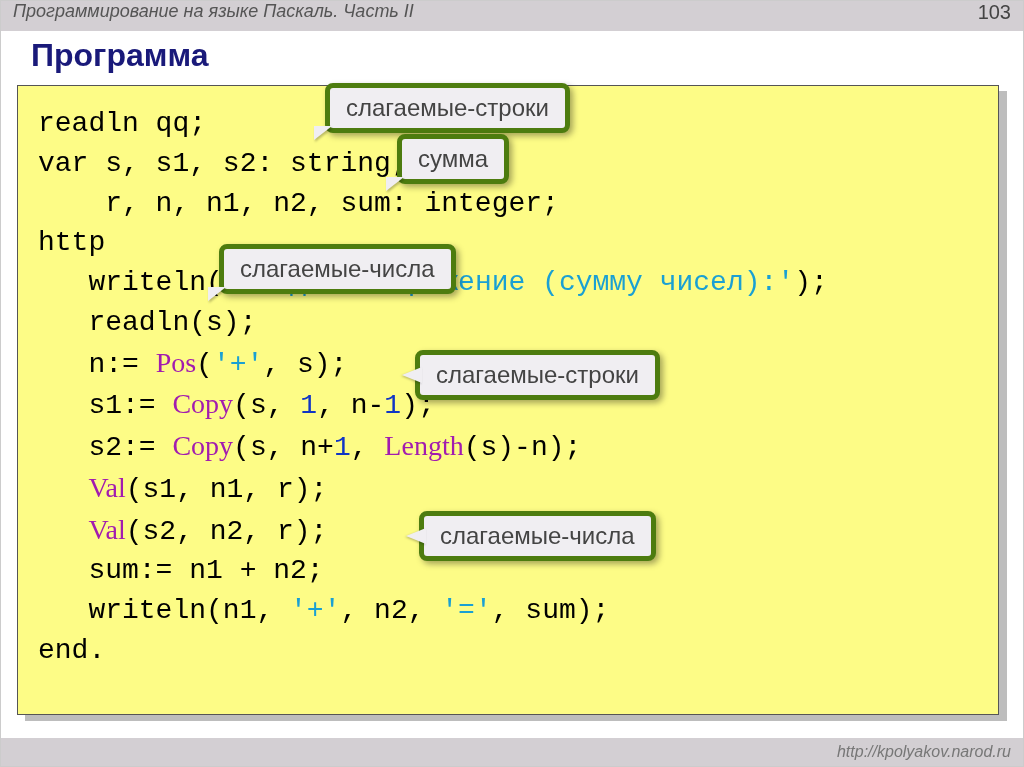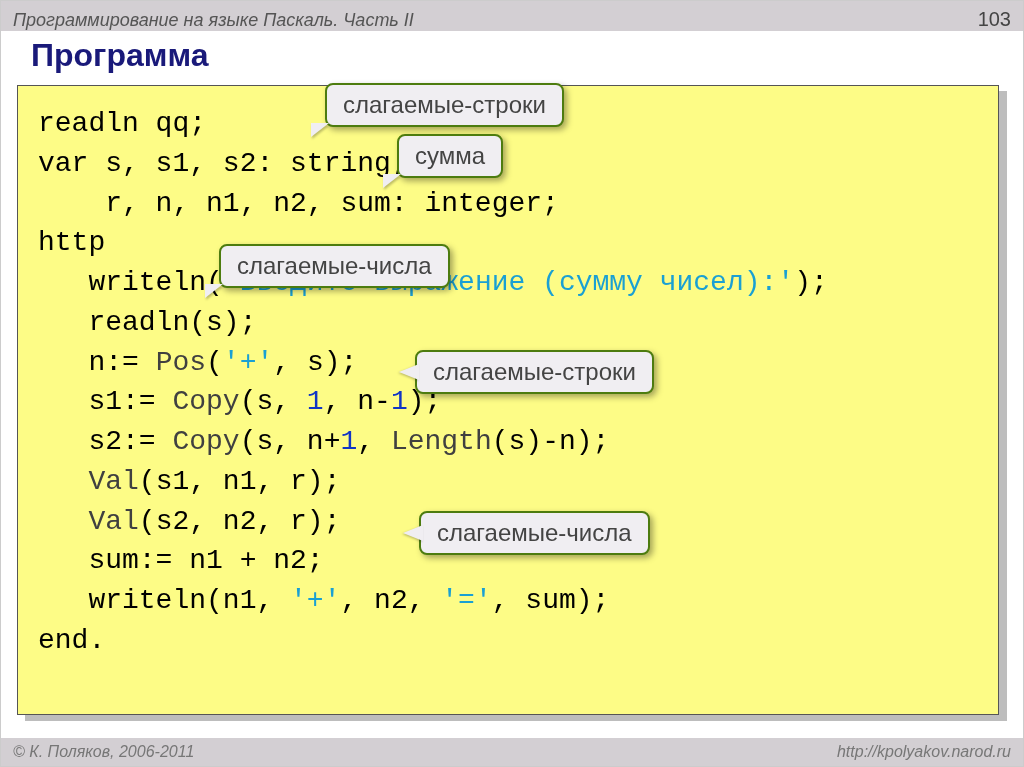--- a/index.html
+++ b/index.html
@@ -15,21 +15,21 @@
   }
   .hdr {
     position: absolute;
     top: 0; left: 0; right: 0;
     height: 30px;
     background: #d3cfd3;
     color: #555;
     font-size: 18px;
     font-style: italic;
     display: flex;
-    align-items: flex-end;
+    align-items: flex-start;
     padding: 0 12px;
   }
   .hdr .pagenum {
     margin-left: auto;
     font-style: normal;
     font-weight: 400;
     color: #444;
     font-size: 20px;
   }
   .title {
@@ -53,27 +53,27 @@
     background: #fdfc86;
     border: 1px solid #555;
     padding: 18px 20px;
     font-family: "Courier New", Courier, monospace;
     font-size: 28px;
     color: #000;
     line-height: 1.42;
     white-space: pre;
   }
   .str  { color: #1aa0d3; }
-  .func { color: #404040; }
+  .func { color: #a21caf; font-family: Liberation Serif, serif; }
   .num  { color: #1035c5; }
   .callouts { position: absolute; top:0; left:0; width:1024px; height:767px; pointer-events:none; }
   .callout {
     position: absolute;
     background: #f0eef2;
-    border: 2px solid #4d7c0f;
+    border: 5px solid #4d7c0f;
     border-radius: 8px;
     color: #444;
     font-family: Arial, sans-serif;
     font-size: 24px;
     padding: 6px 16px;
     box-shadow: 3px 3px 6px rgba(0,0,0,.35);
   }
   .callout .tail {
     position: absolute;
     width: 0; height: 0;
@@ -139,15 +139,14 @@
     <span>слагаемые-строки</span>
     <span class="tail tail-l"></span>
   </div>
   <div class="callout" style="left:418px; top:510px;">
     <span>слагаемые-числа</span>
     <span class="tail tail-l"></span>
   </div>
 </div>
 
 <div class="ftr">
-  <span>© К. Поляков, 2006-2011</span>
   <span class="url">http://kpolyakov.narod.ru</span>
 </div>
 
 </body></html>

